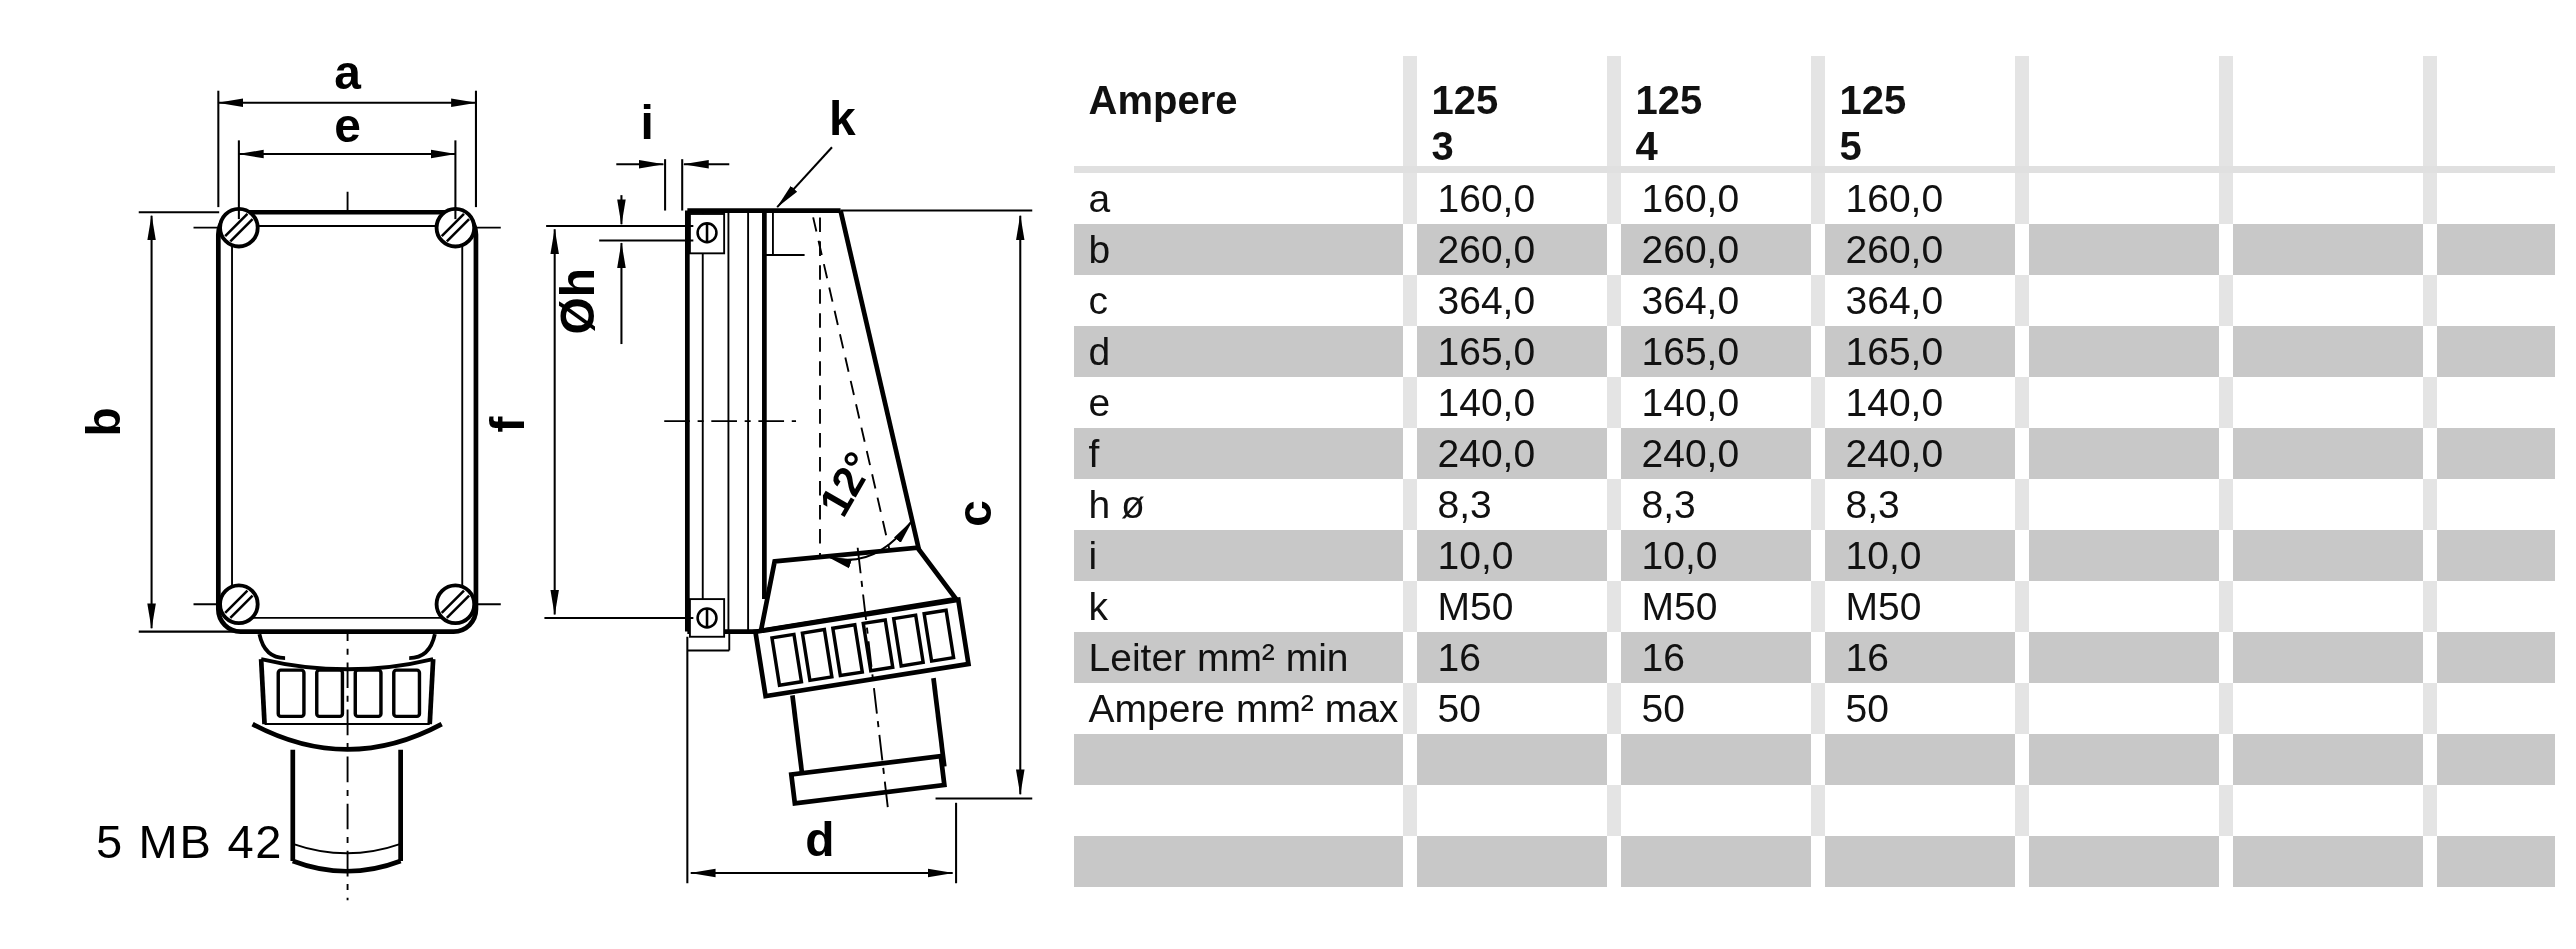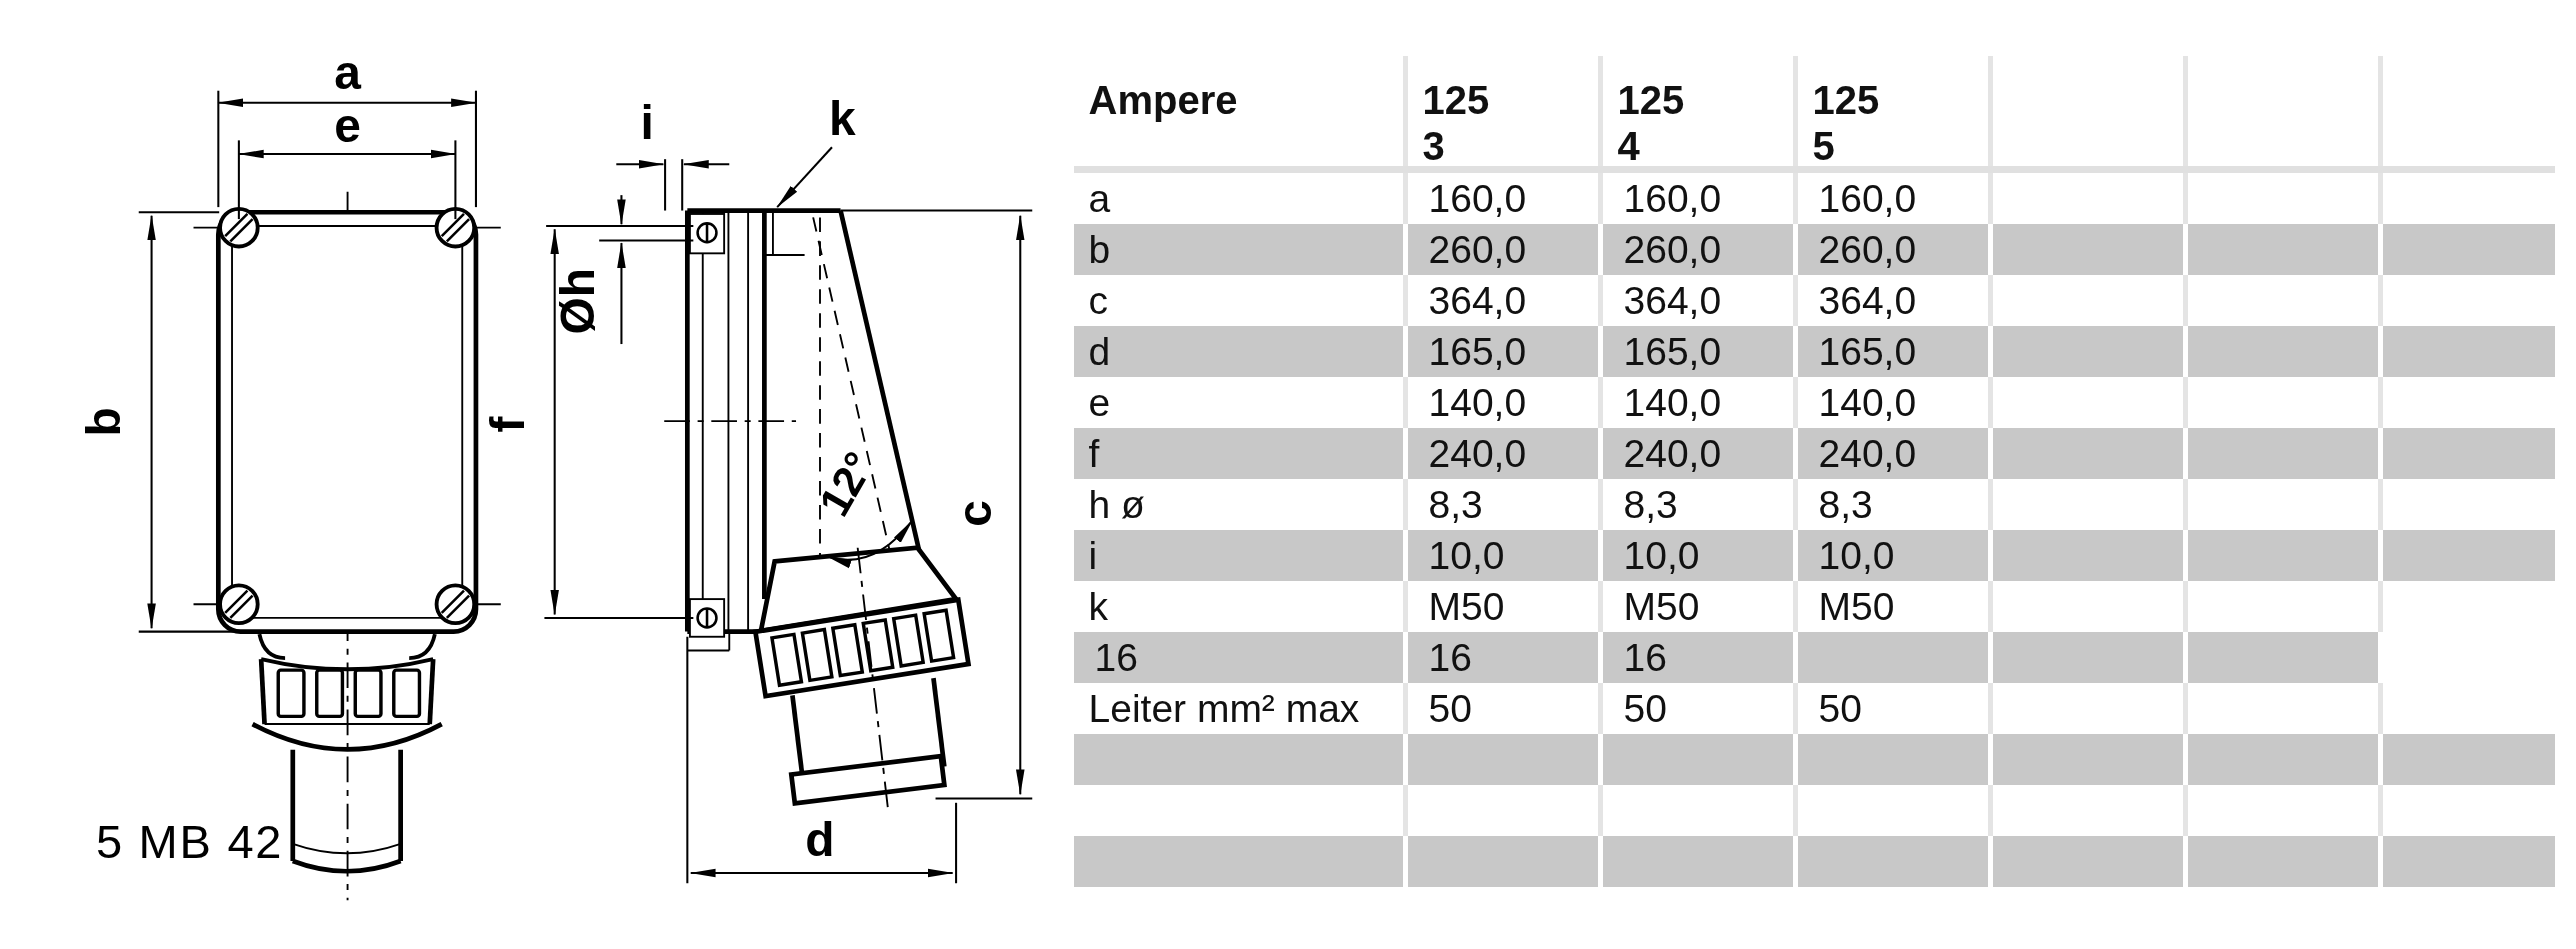--- a/index.html
+++ b/index.html
@@ -18,21 +18,21 @@
   .dashdot{stroke-dasharray:30 9 7 9;}
   .dashed{stroke-dasharray:17 11;}
   .whitefill{fill:#fff;}
   .dim-label{font:700 56px "Liberation Sans",sans-serif;fill:#000;}
   .dim-label-sm{font:700 50px "Liberation Sans",sans-serif;fill:#000;}
   .code-label{font:400 55px "Liberation Sans",sans-serif;fill:#000;letter-spacing:2px;}
 
   
   .tbl{position:absolute;left:1074px;top:56px;width:1481px;}
   .trow{display:grid;grid-template-columns:329px 190px 190px 190px 190px 190px 1fr;
-        column-gap:5px;height:51px;background:#e4e4e4;}
+        column-gap:14px;height:51px;background:#e4e4e4;}
   .trow.unshaded{background:#e4e4e4;}
   .trow.unshaded .cell{background:#fff;}
   .trow.shaded{background:#fff;}
   .trow.shaded .cell{background:#c8c8c8;}
   .cell{font-size:39px;line-height:51px;white-space:nowrap;padding-left:20.5px;}
   .cell.lab{padding-left:14.5px;font-size:39px;}
   .trow.header{height:110px;background:#e4e4e4;}
   .trow.header .cell{background:#fff;font-weight:700;font-size:40px;line-height:46px;
                      padding-top:21.4px;height:89px;}
   .separator{height:6.8px;background:#e0e0e0;}
@@ -336,29 +336,30 @@
         <div class="trow unshaded">
           <div class="cell lab">k</div>
           <div class="cell">M50</div>
           <div class="cell">M50</div>
           <div class="cell">M50</div>
           <div class="cell"></div>
           <div class="cell"></div>
           <div class="cell"></div>
         </div>
         <div class="trow shaded">
+          <div class="cell lab">Leiter mm² min</div>
           <div class="cell">16</div>
           <div class="cell">16</div>
           <div class="cell">16</div>
           <div class="cell"></div>
           <div class="cell"></div>
           <div class="cell"></div>
         </div>
         <div class="trow unshaded">
-          <div class="cell lab">Leiter mm² max</div>
+          <div class="cell lab">Ampere mm² max</div>
           <div class="cell">50</div>
           <div class="cell">50</div>
           <div class="cell">50</div>
           <div class="cell"></div>
           <div class="cell"></div>
           <div class="cell"></div>
         </div>
         <div class="trow shaded">
           <div class="cell lab"></div>
           <div class="cell"></div>

